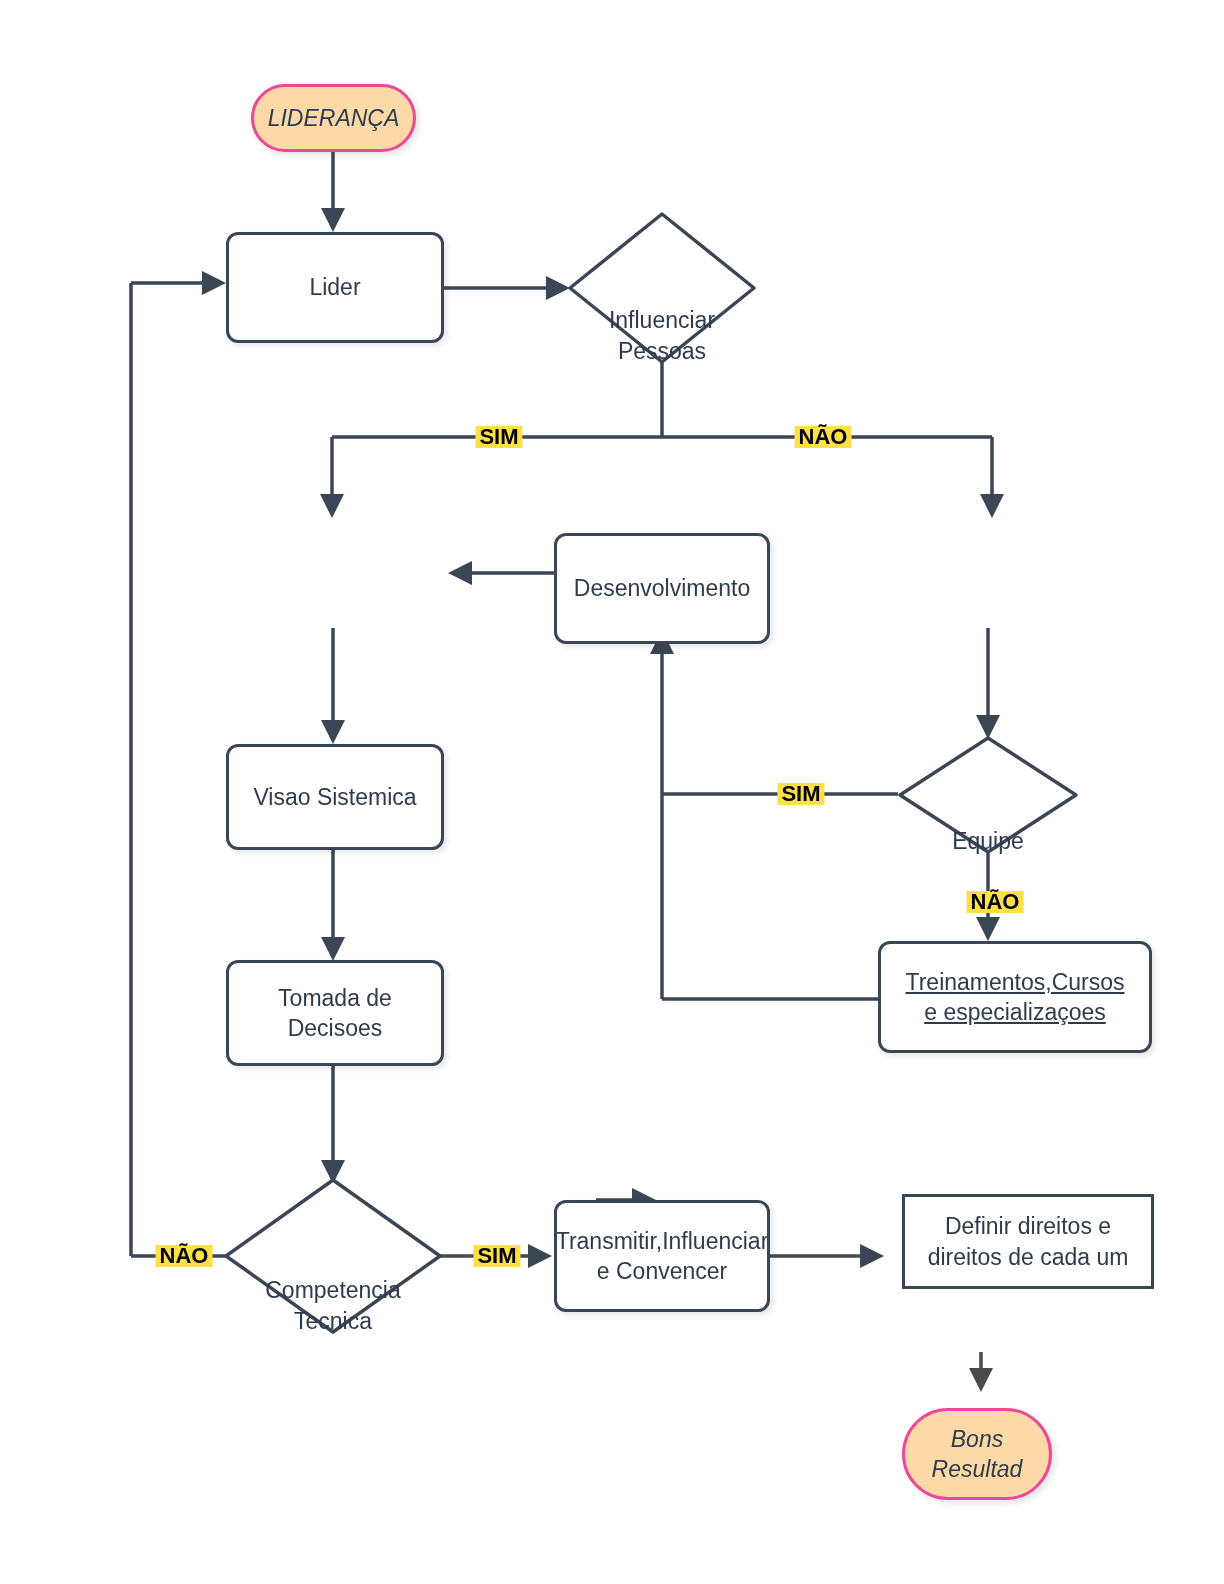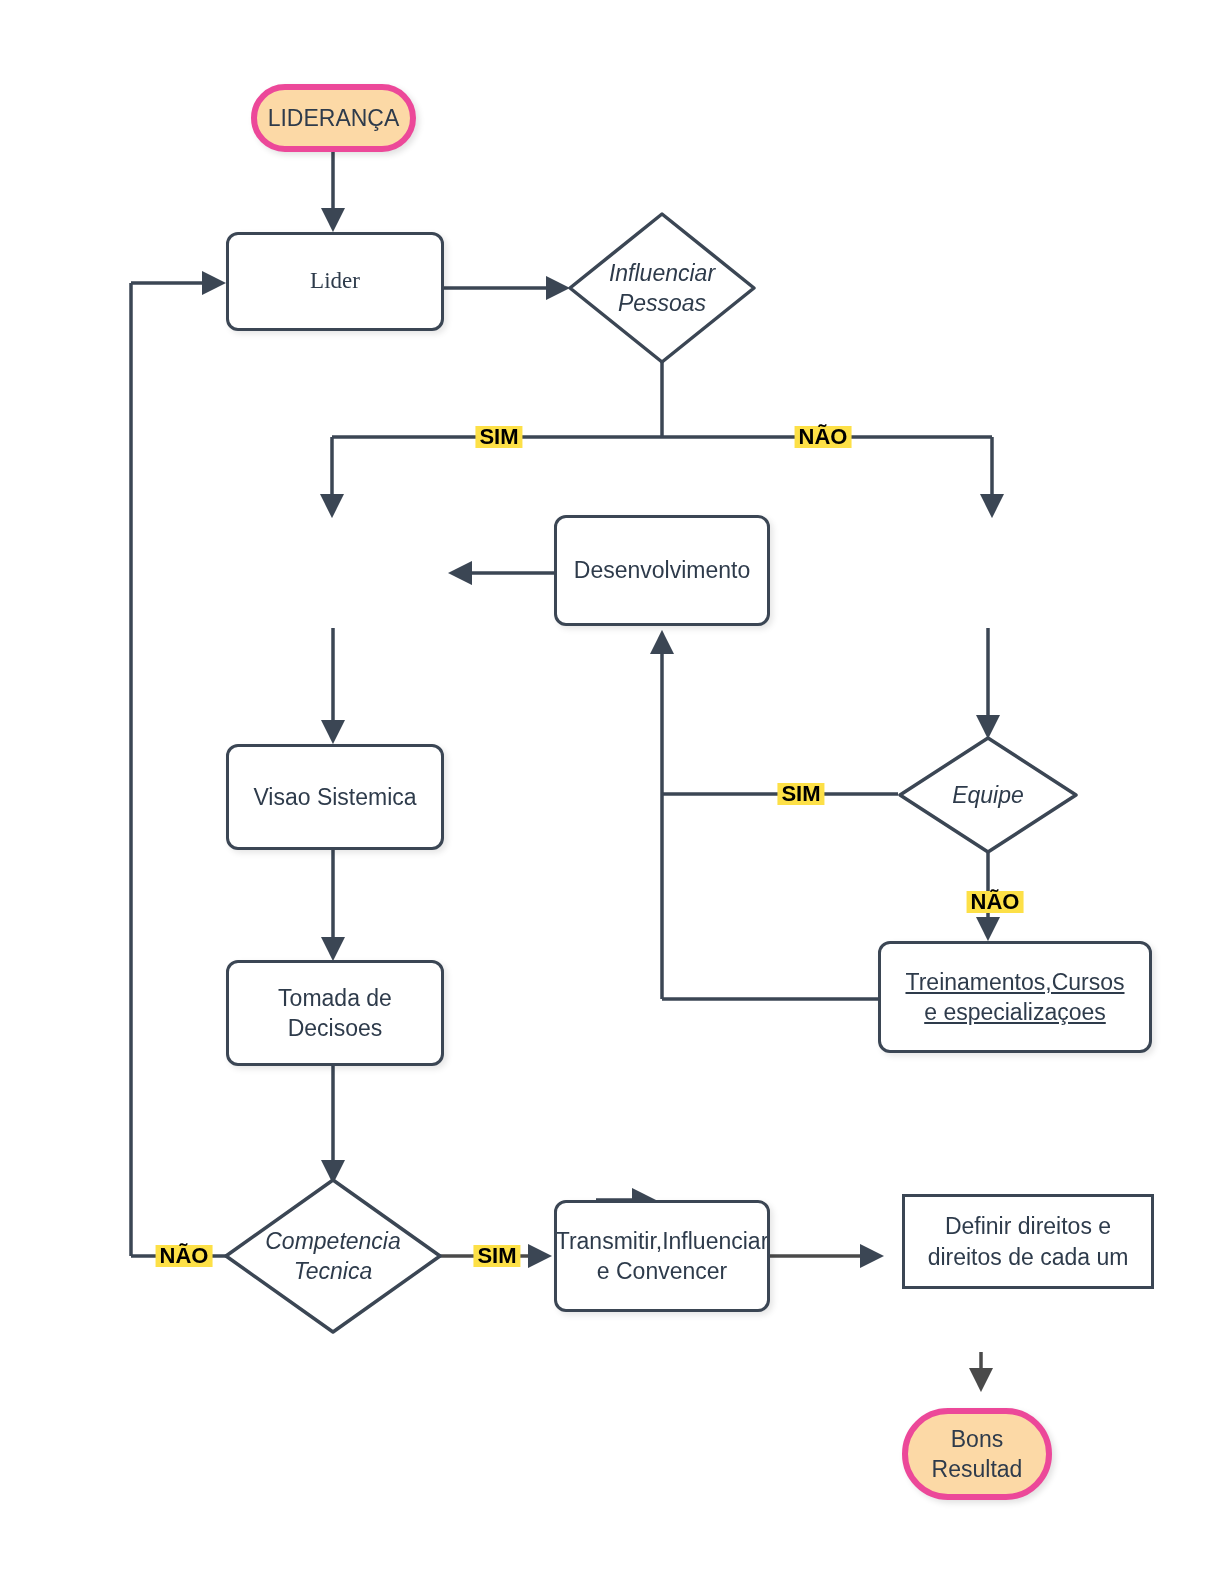--- a/index.html
+++ b/index.html
@@ -42,31 +42,31 @@
     border-radius: 12px;
     box-shadow: 3px 3px 6px rgba(0,0,0,0.10);
   }
   .box-sharp {
     border: 3px solid #3b4654;
     background: #ffffff;
     border-radius: 0;
     box-shadow: none;
   }
   .terminator {
-    border: 6px solid #ec4899;
+    border: 3px solid #ec4899;
     background: #fcd9a6;
     border-radius: 999px;
     box-shadow: 3px 3px 6px rgba(0,0,0,0.12);
+    font-style: italic;
   }
   .diamond-wrap {
     position: absolute;
     display: flex;
-    align-items: center;
+    align-items: flex-end;
     justify-content: center;
-    font-style: italic;
   }
   .diamond-shape {
     position: absolute;
     left: 0; top: 0;
     width: 100%; height: 100%;
     overflow: visible;
   }
   .diamond-label {
     position: relative;
     z-index: 2;
@@ -149,36 +149,36 @@
       <path d="M 770 1256 L 880 1256" marker-end="url(#arrow)" stroke="#4a4a4a"></path>
 
       <path d="M 981 1352 L 981 1388" marker-end="url(#arrowdark)" stroke="#4a4a4a"></path>
     </g>
   </svg>
 
   <div class="node terminator" style="left:251px; top:84px; width:165px; height:68px;">
     <span>LIDERANÇA</span>
   </div>
 
-  <div class="node box" style="left:226px; top:232px; width:218px; height:99px;font-family:Liberation Serif, serif;">
+  <div class="node box" style="left:226px; top:232px; width:218px; height:111px;">
     <span>Lider</span>
   </div>
 
   <div class="diamond-wrap" style="left:566px; top:210px; width:192px; height:156px;">
     <svg class="diamond-shape" viewBox="0 0 192 156" preserveAspectRatio="none">
       <path d="M 96 4 L 188 78 L 96 152 L 4 78 Z" fill="#ffffff" stroke="#3b4654" stroke-width="3.5" stroke-linejoin="round"></path>
     </svg>
     <div class="diamond-label">
       <div>Influenciar</div>
       <div>Pessoas</div>
     </div>
   </div>
 
 
-  <div class="node box" style="left:554px; top:515px; width:216px; height:111px;text-align:center;">
+  <div class="node box" style="left:554px; top:533px; width:216px; height:111px;text-align:center;">
     <span>Desenvolvimento</span>
   </div>
 
 
   <div class="node box" style="left:226px; top:744px; width:218px; height:106px;">
     <span>Visao Sistemica</span>
   </div>
 
   <div class="diamond-wrap" style="left:896px; top:734px; width:184px; height:122px;">
     <svg class="diamond-shape" viewBox="0 0 184 122" preserveAspectRatio="none">

